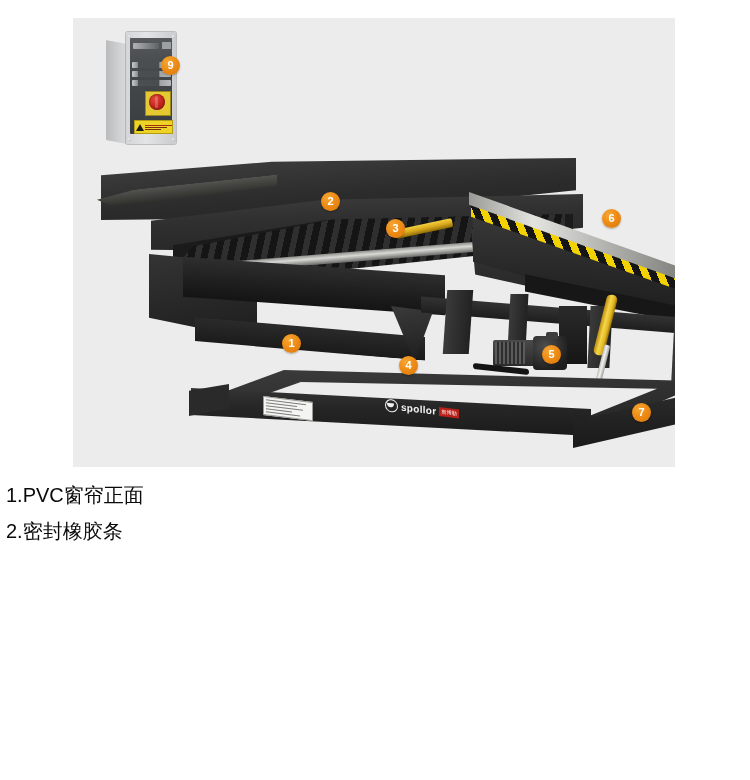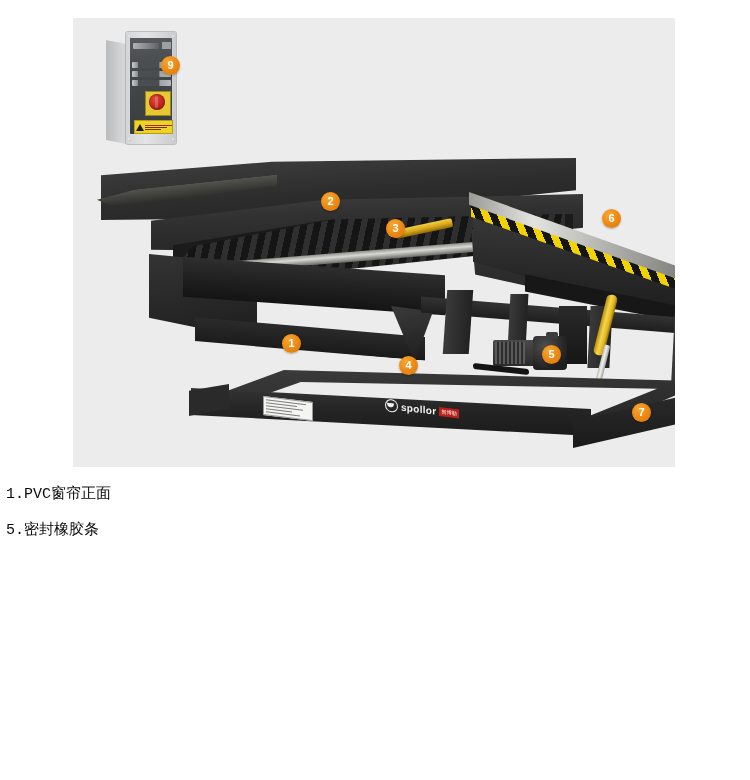--- a/index.html
+++ b/index.html
@@ -457,27 +457,26 @@
   }
 
   
   #caption-list {
     position: absolute;
     left: 0;
     top: 486px;
     width: 750px;
   }
   #caption-list .caption-item {
-    font-size: 15px;
+    font-size: 20px;
     line-height: 18px;
     color: #0a0a0a;
     padding-left: 6px;
     margin-bottom: 18px;
     white-space: nowrap;
-    font-family: Liberation Mono, monospace;
   }
 </style>
 </head>
 <body>
 
 <div id="product-figure">
   <div class="scene">
 
     <div class="deck-lip-top"></div>
     <div class="lip-front-edge"></div>
@@ -568,14 +567,14 @@
         <div class="badge" style="left: 469px; top: 327px;">5</div>
         <div class="badge" style="left: 529px; top: 191px;">6</div>
         <div class="badge" style="left: 559px; top: 385px;">7</div>
         <div class="badge" style="left: 88px; top: 38px;">9</div>
       </div>
   </div>
 </div>
 
 <div id="caption-list">
     <div class="caption-item">1.PVC窗帘正面</div>
-    <div class="caption-item">5.密封橡胶条</div>
+    <div class="caption-item">2.密封橡胶条</div>
   </div>
 
 </body></html>

